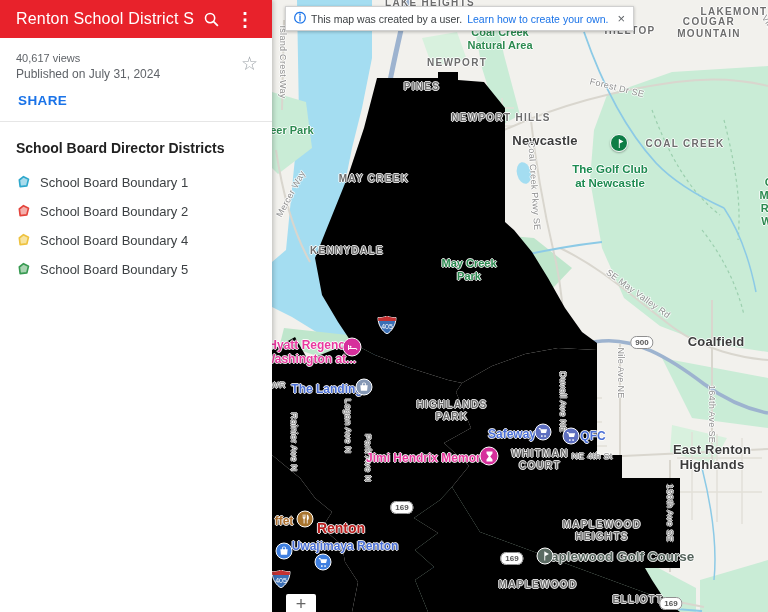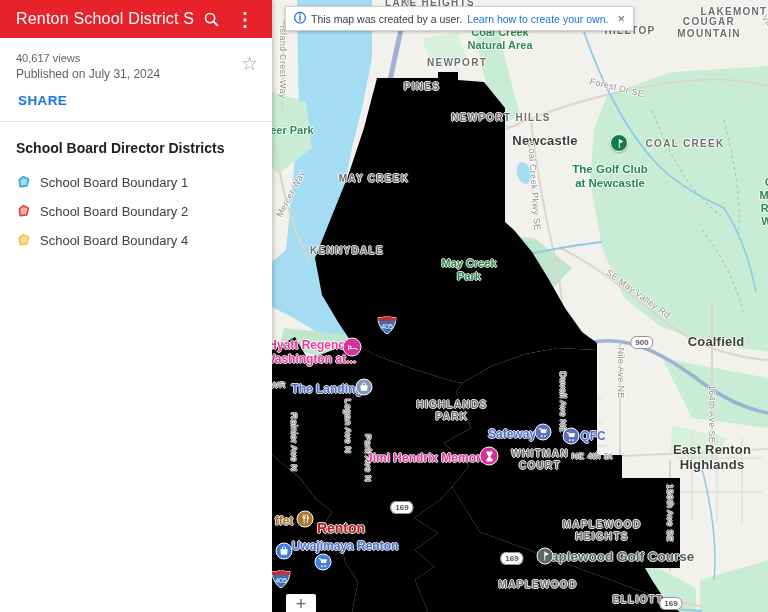--- a/index.html
+++ b/index.html
@@ -435,15 +435,21 @@
             <polygon points="4,6 9,2 15,5 13,13 5,14" fill="#f4b0ac" stroke="#e4443c" stroke-width="2" stroke-linejoin="round"></polygon>
           </svg>
           <span class="lbl">School Board Boundary 2</span>
         </li>
         <li>
           <svg width="15" height="15" viewBox="0 0 18 18">
             <polygon points="4,6 9,2 15,5 13,13 5,14" fill="#f8e4a0" stroke="#eec23f" stroke-width="2" stroke-linejoin="round"></polygon>
           </svg>
           <span class="lbl">School Board Boundary 4</span>
         </li>
+        <li>
+          <svg width="15" height="15" viewBox="0 0 18 18">
+            <polygon points="4,6 9,2 15,5 13,13 5,14" fill="#a9d4b2" stroke="#389a52" stroke-width="2" stroke-linejoin="round"></polygon>
+          </svg>
+          <span class="lbl">School Board Boundary 5</span>
+        </li>
       </ul>
   </div>
 </div>
 
 </body></html>

